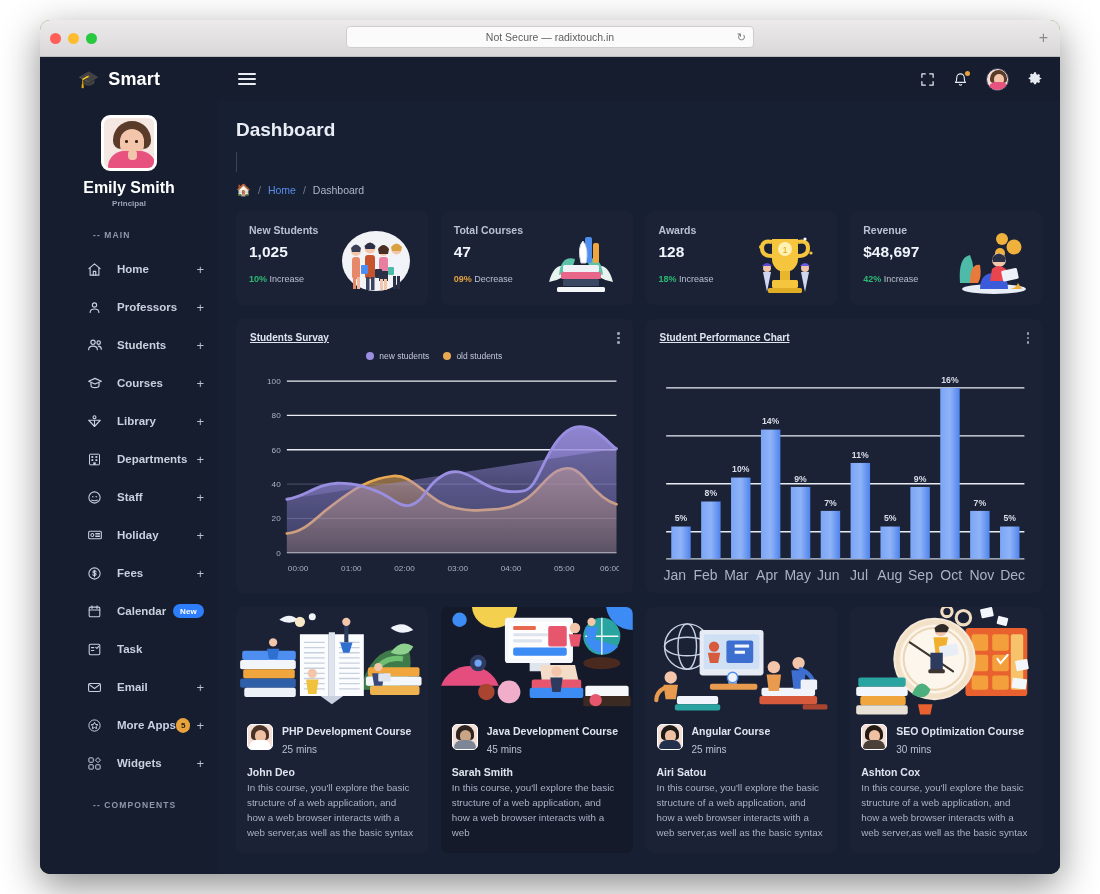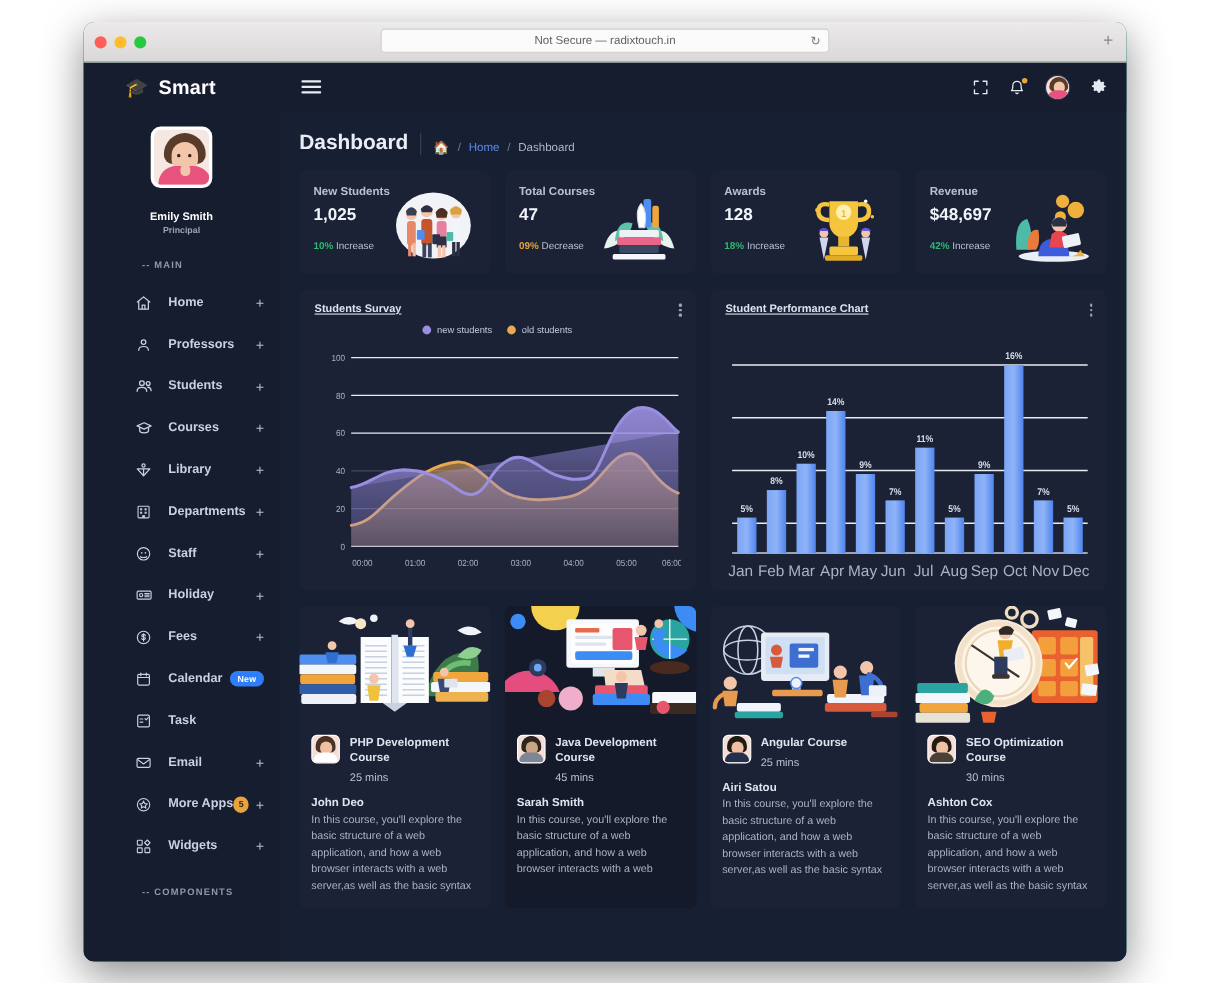--- a/index.html
+++ b/index.html
@@ -7,23 +7,23 @@
     width: 1100px; height: 894px;
     background: #ffffff;
     font-family: "Liberation Sans", sans-serif;
     overflow: hidden;
   }
   body { display: flex; align-items: center; justify-content: center; }
 
   
   .browser {
     position: relative;
-    width: 948px; height: 854px;
+    width: 1020px; height: 854px;
     border-radius: 10px;
-    background: #0f766e;
+    background: #4d7c0f;
     box-shadow: 0 12px 38px rgba(0,0,0,.45);
     overflow: hidden;
     display: flex; flex-direction: column;
   }
   .chrome-bar {
     height: 37px; flex: 0 0 37px;
     background: linear-gradient(#eceaea,#d9d7d7);
     border-bottom: 1px solid #bdbbbb;
     display: flex; align-items: center;
     padding: 0 10px;
@@ -79,21 +79,21 @@
     background: #f5e7e2; border: 3px solid #fff;
     position: relative;
   }
   .av-hair{position:absolute;left:9px;top:3px;width:38px;height:28px;border-radius:19px 19px 8px 8px;background:#5a3b2a;}
   .av-face{position:absolute;left:16px;top:11px;width:24px;height:27px;border-radius:12px 12px 11px 11px;background:#f3c6ab;}
   .av-eye{position:absolute;width:2.5px;height:2.5px;border-radius:50%;background:#3a2418;top:22px;}
   .av-eye.l{left:21px;} .av-eye.r{left:31px;}
   .av-body{position:absolute;left:4px;bottom:0;width:48px;height:17px;border-radius:16px 16px 0 0;background:#e8527f;}
   .av-hand{position:absolute;left:24px;bottom:8px;width:9px;height:10px;border-radius:4px;background:#f3c6ab;}
 
-  .profile .pname { margin-top: 21px; font-size: 10px; color: #fff; font-weight: 700; }
+  .profile .pname { margin-top: 8px; font-size: 16px; color: #fff; font-weight: 700; }
   .profile .prole { margin-top: 2px; font-size: 8px; color: #9aa3b8; font-weight: 700; }
 
   .navscroll { flex: 1 1 auto; overflow: hidden; position: relative; padding-left: 27px; }
   .sec-label {
     font-size: 8.5px; letter-spacing: 1.1px; font-weight: 700;
     color: #8e97ad; padding: 18px 0 10px 26px;
   }
   .nav-item {
     display: flex; align-items: center;
     padding: 0 14px 0 20px; height: 38px;
@@ -133,21 +133,21 @@
   .avatar-sm {
     width: 23px; height: 23px; border-radius: 50%; overflow: hidden;
     background: #f6dfd8; position: relative; border: 1.5px solid #2b3450;
   }
   .as-hair{position:absolute;left:3px;top:1px;width:17px;height:13px;border-radius:9px 9px 4px 4px;background:#5a3b2a;}
   .as-face{position:absolute;left:7px;top:5px;width:10px;height:11px;border-radius:5px;background:#f3c6ab;}
   .as-body{position:absolute;left:1px;bottom:0;width:21px;height:8px;border-radius:8px 8px 0 0;background:#e8527f;}
 
   .content { flex: 1 1 auto; overflow: hidden; padding: 0 18px; }
 
-  .page-head { display: flex; align-items: flex-end; gap: 11px; padding: 18px 0 14px; }
+  .page-head { display: flex; align-items: flex-start; gap: 11px; padding: 18px 0 14px; flex-direction: column; }
   .page-title { font-size: 19px; font-weight: 700; color: #e9edf5; }
   .crumb-div { width: 1px; height: 20px; background: #3b4461; }
   .crumbs { display: flex; align-items: center; gap: 7px; font-size: 10.5px; color: #aeb6c8; }
   .crumbs .home-ico { color: #d7dbe5; font-size: 12px; }
   .crumbs a { color: #5b8dea; text-decoration: none; }
   .crumbs .sep { color: #6e7party; color:#747d93; }
 
   
   .stat-row { display: grid; grid-template-columns: repeat(4,1fr); gap: 13px; }
   .card { background: #1b2236; border-radius: 7px; }

